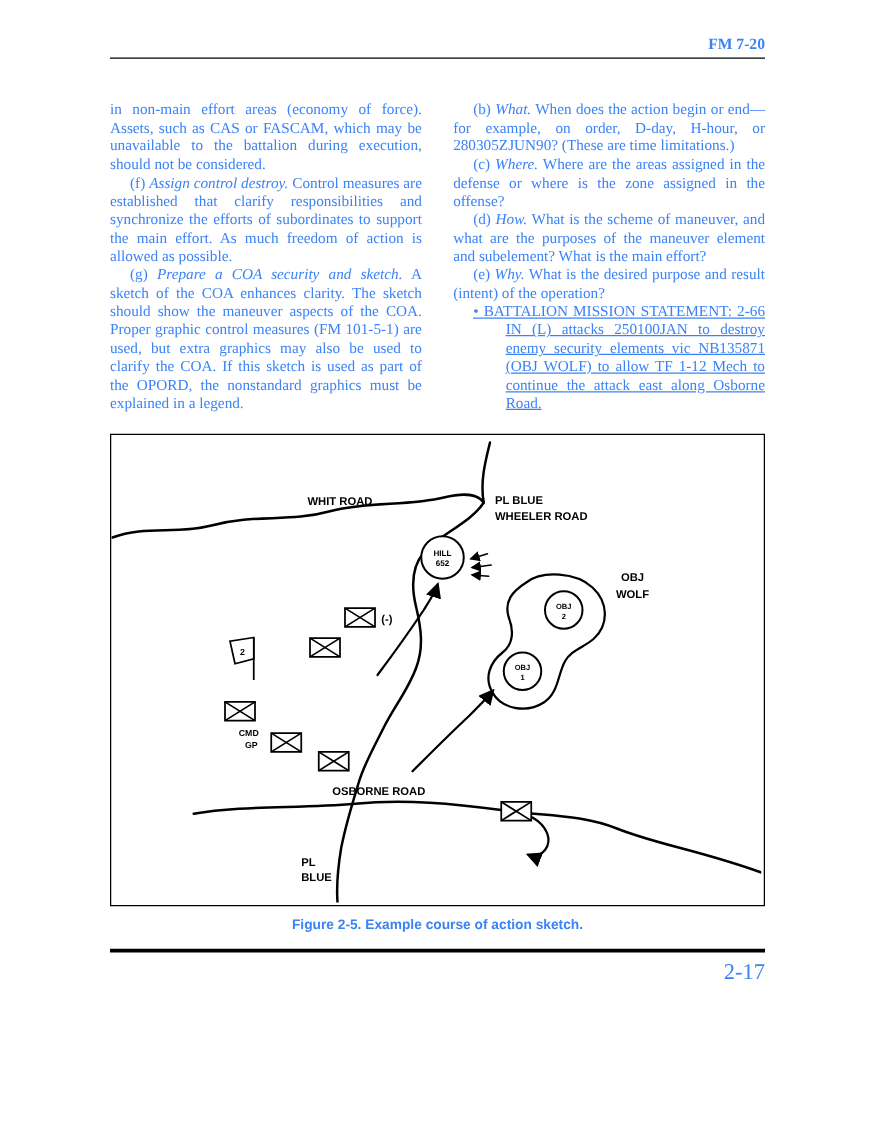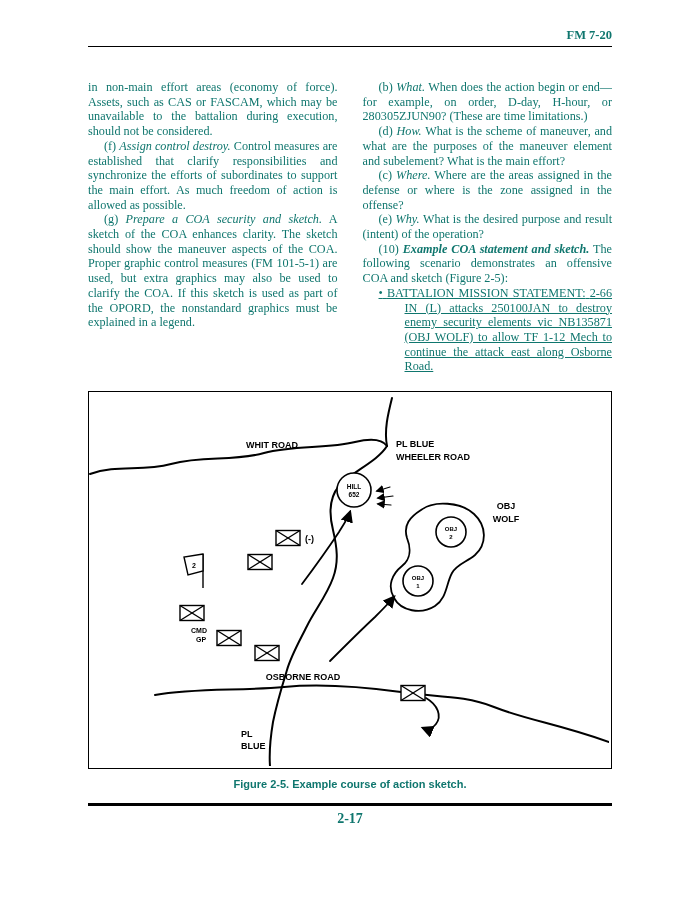--- a/index.html
+++ b/index.html
@@ -1,32 +1,32 @@
 <!DOCTYPE html>
 <html><head>
 <meta charset="utf-8">
 <style>
   html,body{margin:0;padding:0;}
   body{width:698px;height:901px;background:#fff;}
   .page{width:698px;height:901px;background:#fff;padding:28px 86px 0 88px;box-sizing:border-box;
-        font-family:"Liberation Serif",serif;color:#0f766e;overflow:hidden;}
+        font-family:"Liberation Serif",serif;color:#3b82f6;overflow:hidden;}
   .hdr{text-align:right;font-weight:700;font-size:12.5px;line-height:14px;padding-bottom:4px;}
   .hdr-rule{height:0;border-top:1.5px solid #000;}
   .cols{display:flex;gap:25px;margin-top:33px;font-size:12.2px;line-height:14.7px;text-align:justify;}
   .col{width:50%;}
   .col p{margin:0;}
   p.ind{text-indent:16px;}
   .it{font-style:italic;}
   .bi{font-style:italic;font-weight:700;}
   .bullet-item{padding-left:42px;text-indent:-26px;text-decoration:underline;}
   .fig-wrap{margin-top:17px;}
   .figure-box{border:1.8px solid #000;width:524px;height:378px;box-sizing:border-box;}
   .fig-caption{margin-top:9px;text-align:center;font-family:"Liberation Sans",sans-serif;font-weight:700;font-size:11px;}
   .ftr-rule{margin-top:13px;border-top:3px solid #000;}
-  .ftr{margin-top:5px;text-align:center;font-weight:700;font-size:14px;}
+  .ftr{margin-top:5px;text-align:right;font-weight:400;font-size:18px;}
   svg{display:block;}
   svg .rd{fill:none;stroke:#000;stroke-width:2;stroke-linecap:round;stroke-linejoin:round;}
   svg .sym{stroke:#000;stroke-width:1.4;fill:none;}
   svg .symbox{stroke:#000;stroke-width:1.4;fill:#fff;}
   svg .arw{fill:none;stroke:#000;stroke-width:1.8;stroke-linecap:round;}
   svg .arw-sm{fill:none;stroke:#000;stroke-width:1.2;stroke-linecap:round;}
   svg .circ{fill:#fff;stroke:#000;stroke-width:1.6;}
   svg .blob{fill:#fff;stroke:#000;stroke-width:1.8;stroke-linejoin:round;}
   svg text{fill:#000;font-family:"Liberation Sans",sans-serif;font-weight:700;}
   .t9{font-size:9px;}
@@ -59,38 +59,33 @@
       </p>
     </div>
 
     <div class="col">
       <p class="ind">
         <span>(b)</span>
         <span class="it">What.</span>
         <span>When does the action begin or end—for example, on order, D-day, H-hour, or 280305ZJUN90? (These are time limitations.)</span>
       </p>
       <p class="ind">
+        <span>(c)</span>
+        <span class="it">Where.</span>
+        <span>Where are the areas assigned in the defense or where is the zone assigned in the offense?</span>
+      </p>
+      <p class="ind">
         <span>(d)</span>
         <span class="it">How.</span>
         <span>What is the scheme of maneuver, and what are the purposes of the maneuver element and subelement? What is the main effort?</span>
       </p>
       <p class="ind">
-        <span>(c)</span>
-        <span class="it">Where.</span>
-        <span>Where are the areas assigned in the defense or where is the zone assigned in the offense?</span>
-      </p>
-      <p class="ind">
         <span>(e)</span>
         <span class="it">Why.</span>
         <span>What is the desired purpose and result (intent) of the operation?</span>
-      </p>
-      <p class="ind">
-        <span>(10)</span>
-        <span class="bi">Example COA statement and sketch.</span>
-        <span>The following scenario demonstrates an offensive COA and sketch (Figure 2-5):</span>
       </p>
       <div class="bullet-item">
         <span>•</span>
         <span>BATTALION MISSION STATEMENT:</span>
         <span>2-66 IN (L) attacks 250100JAN to destroy enemy security elements vic NB135871 (OBJ WOLF) to allow TF 1-12 Mech to continue the attack east along Osborne Road.</span>
       </div>
     </div>
   </div>
 
   <div class="fig-wrap">

